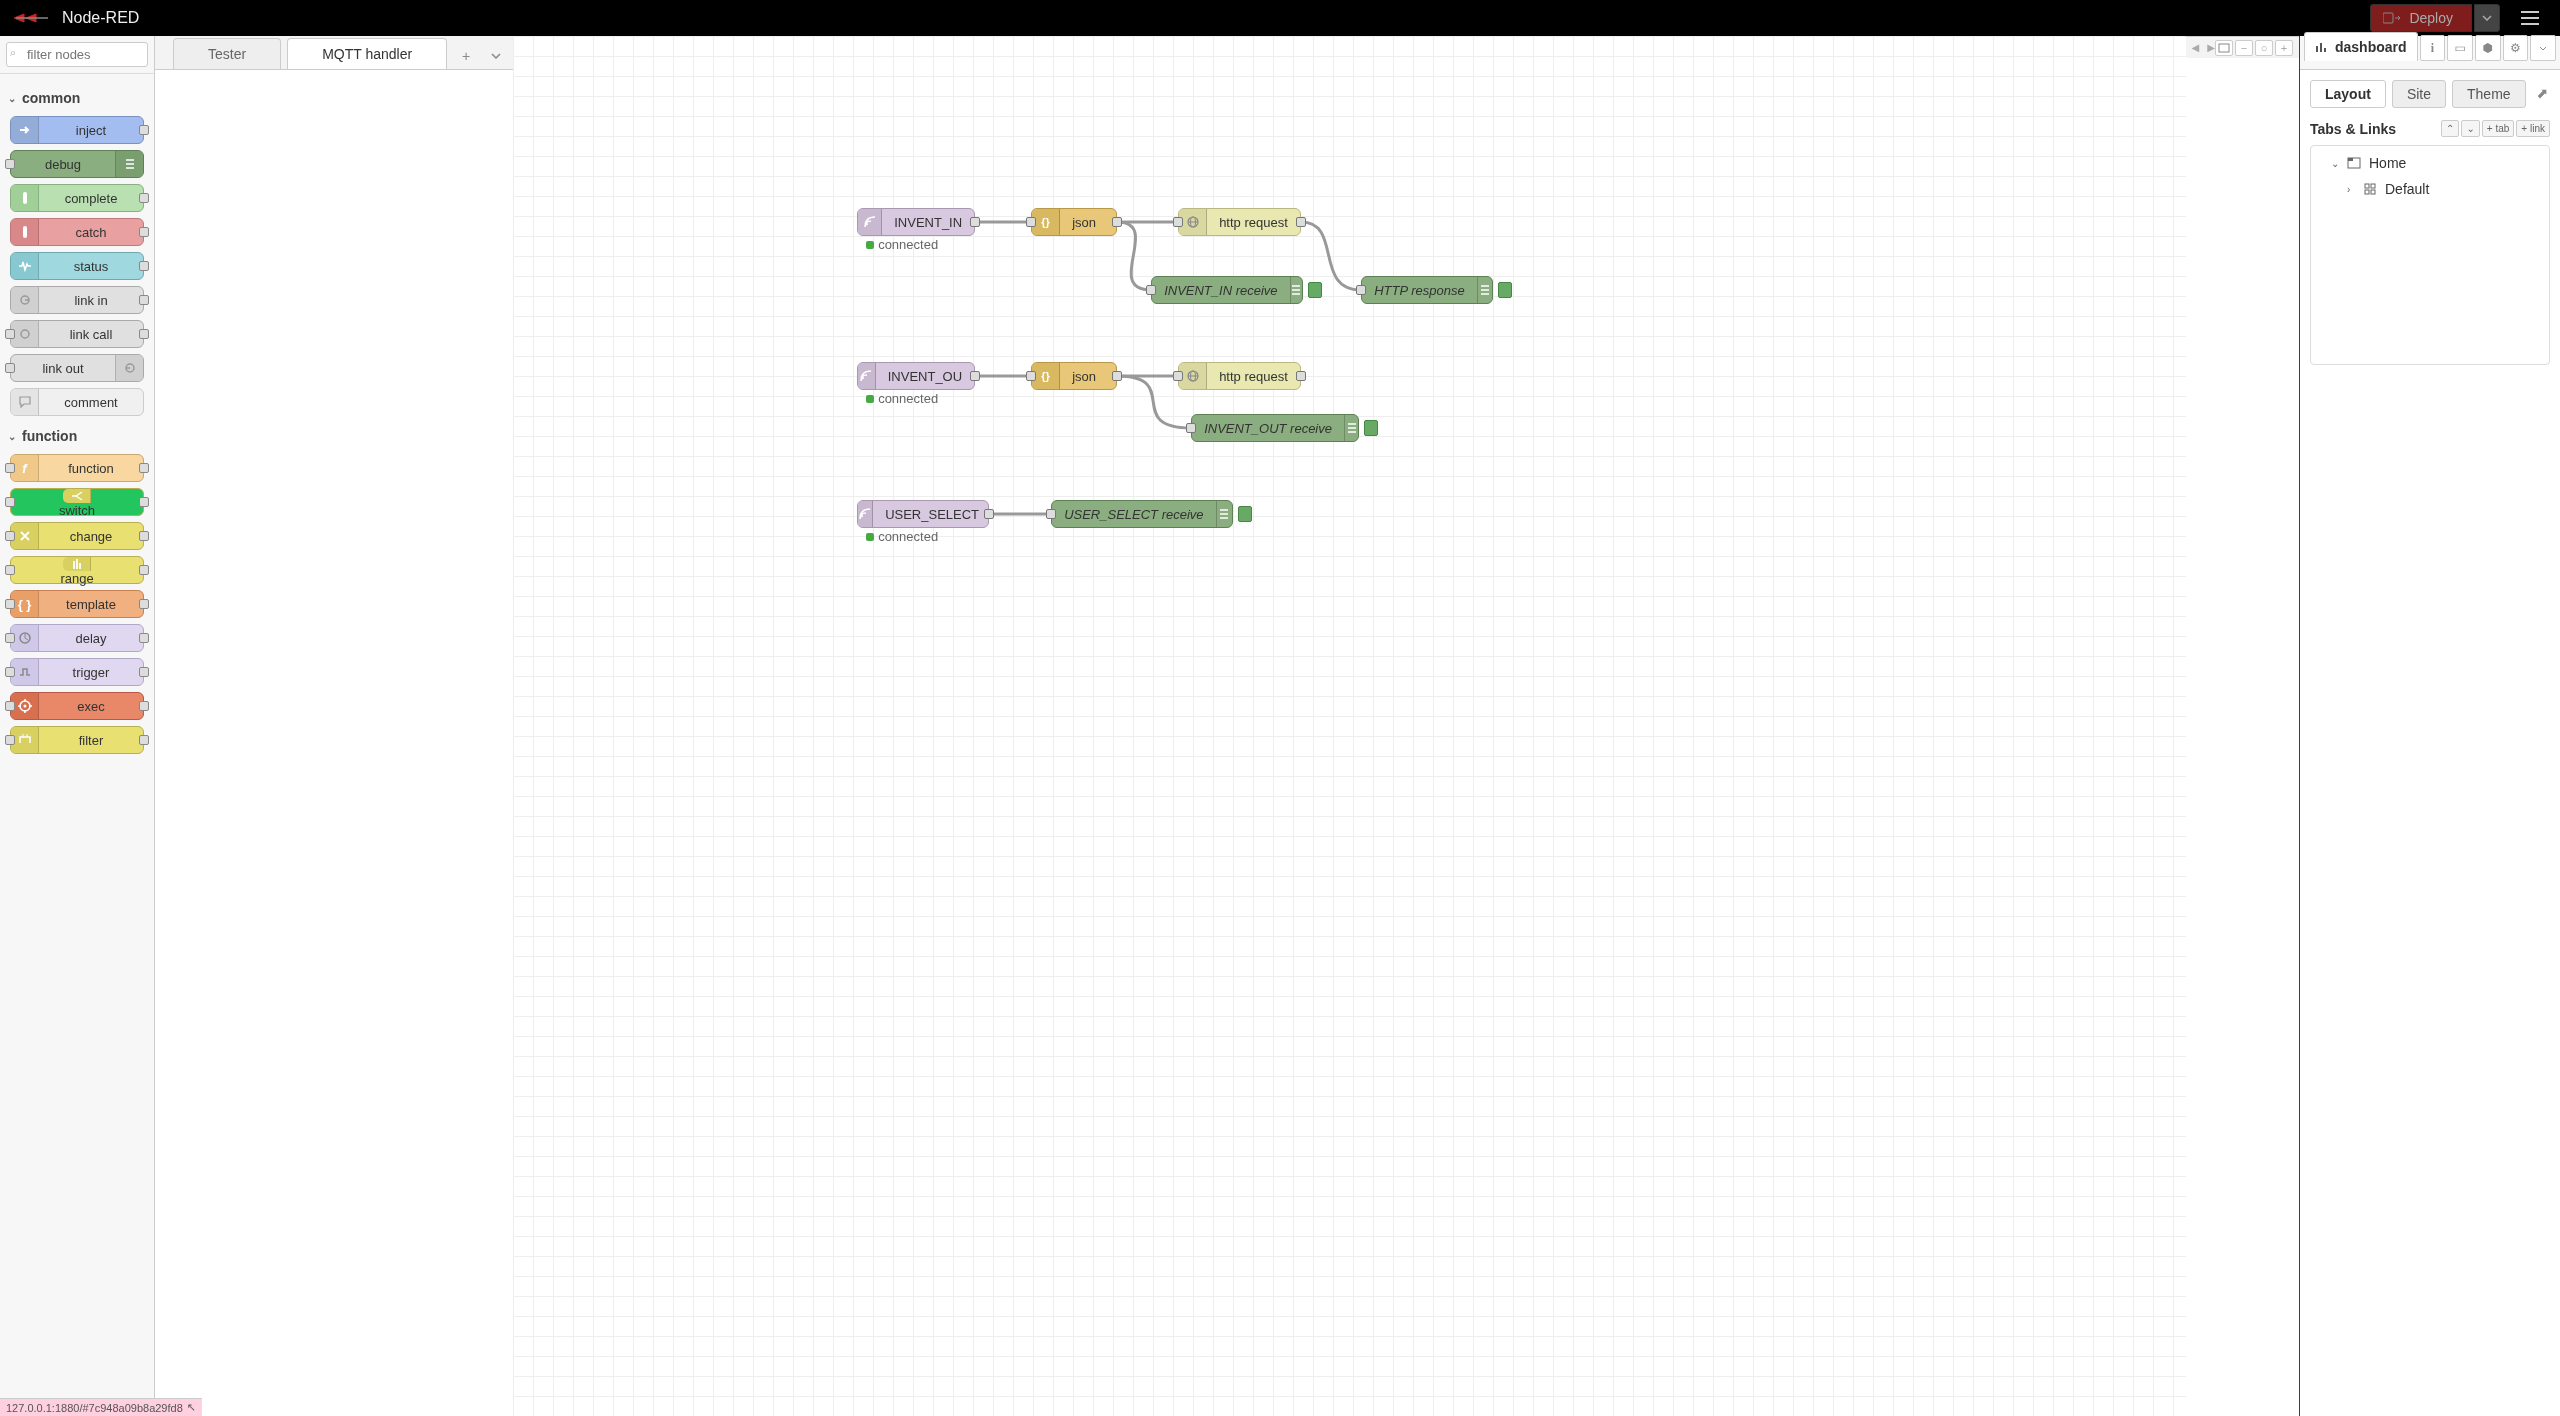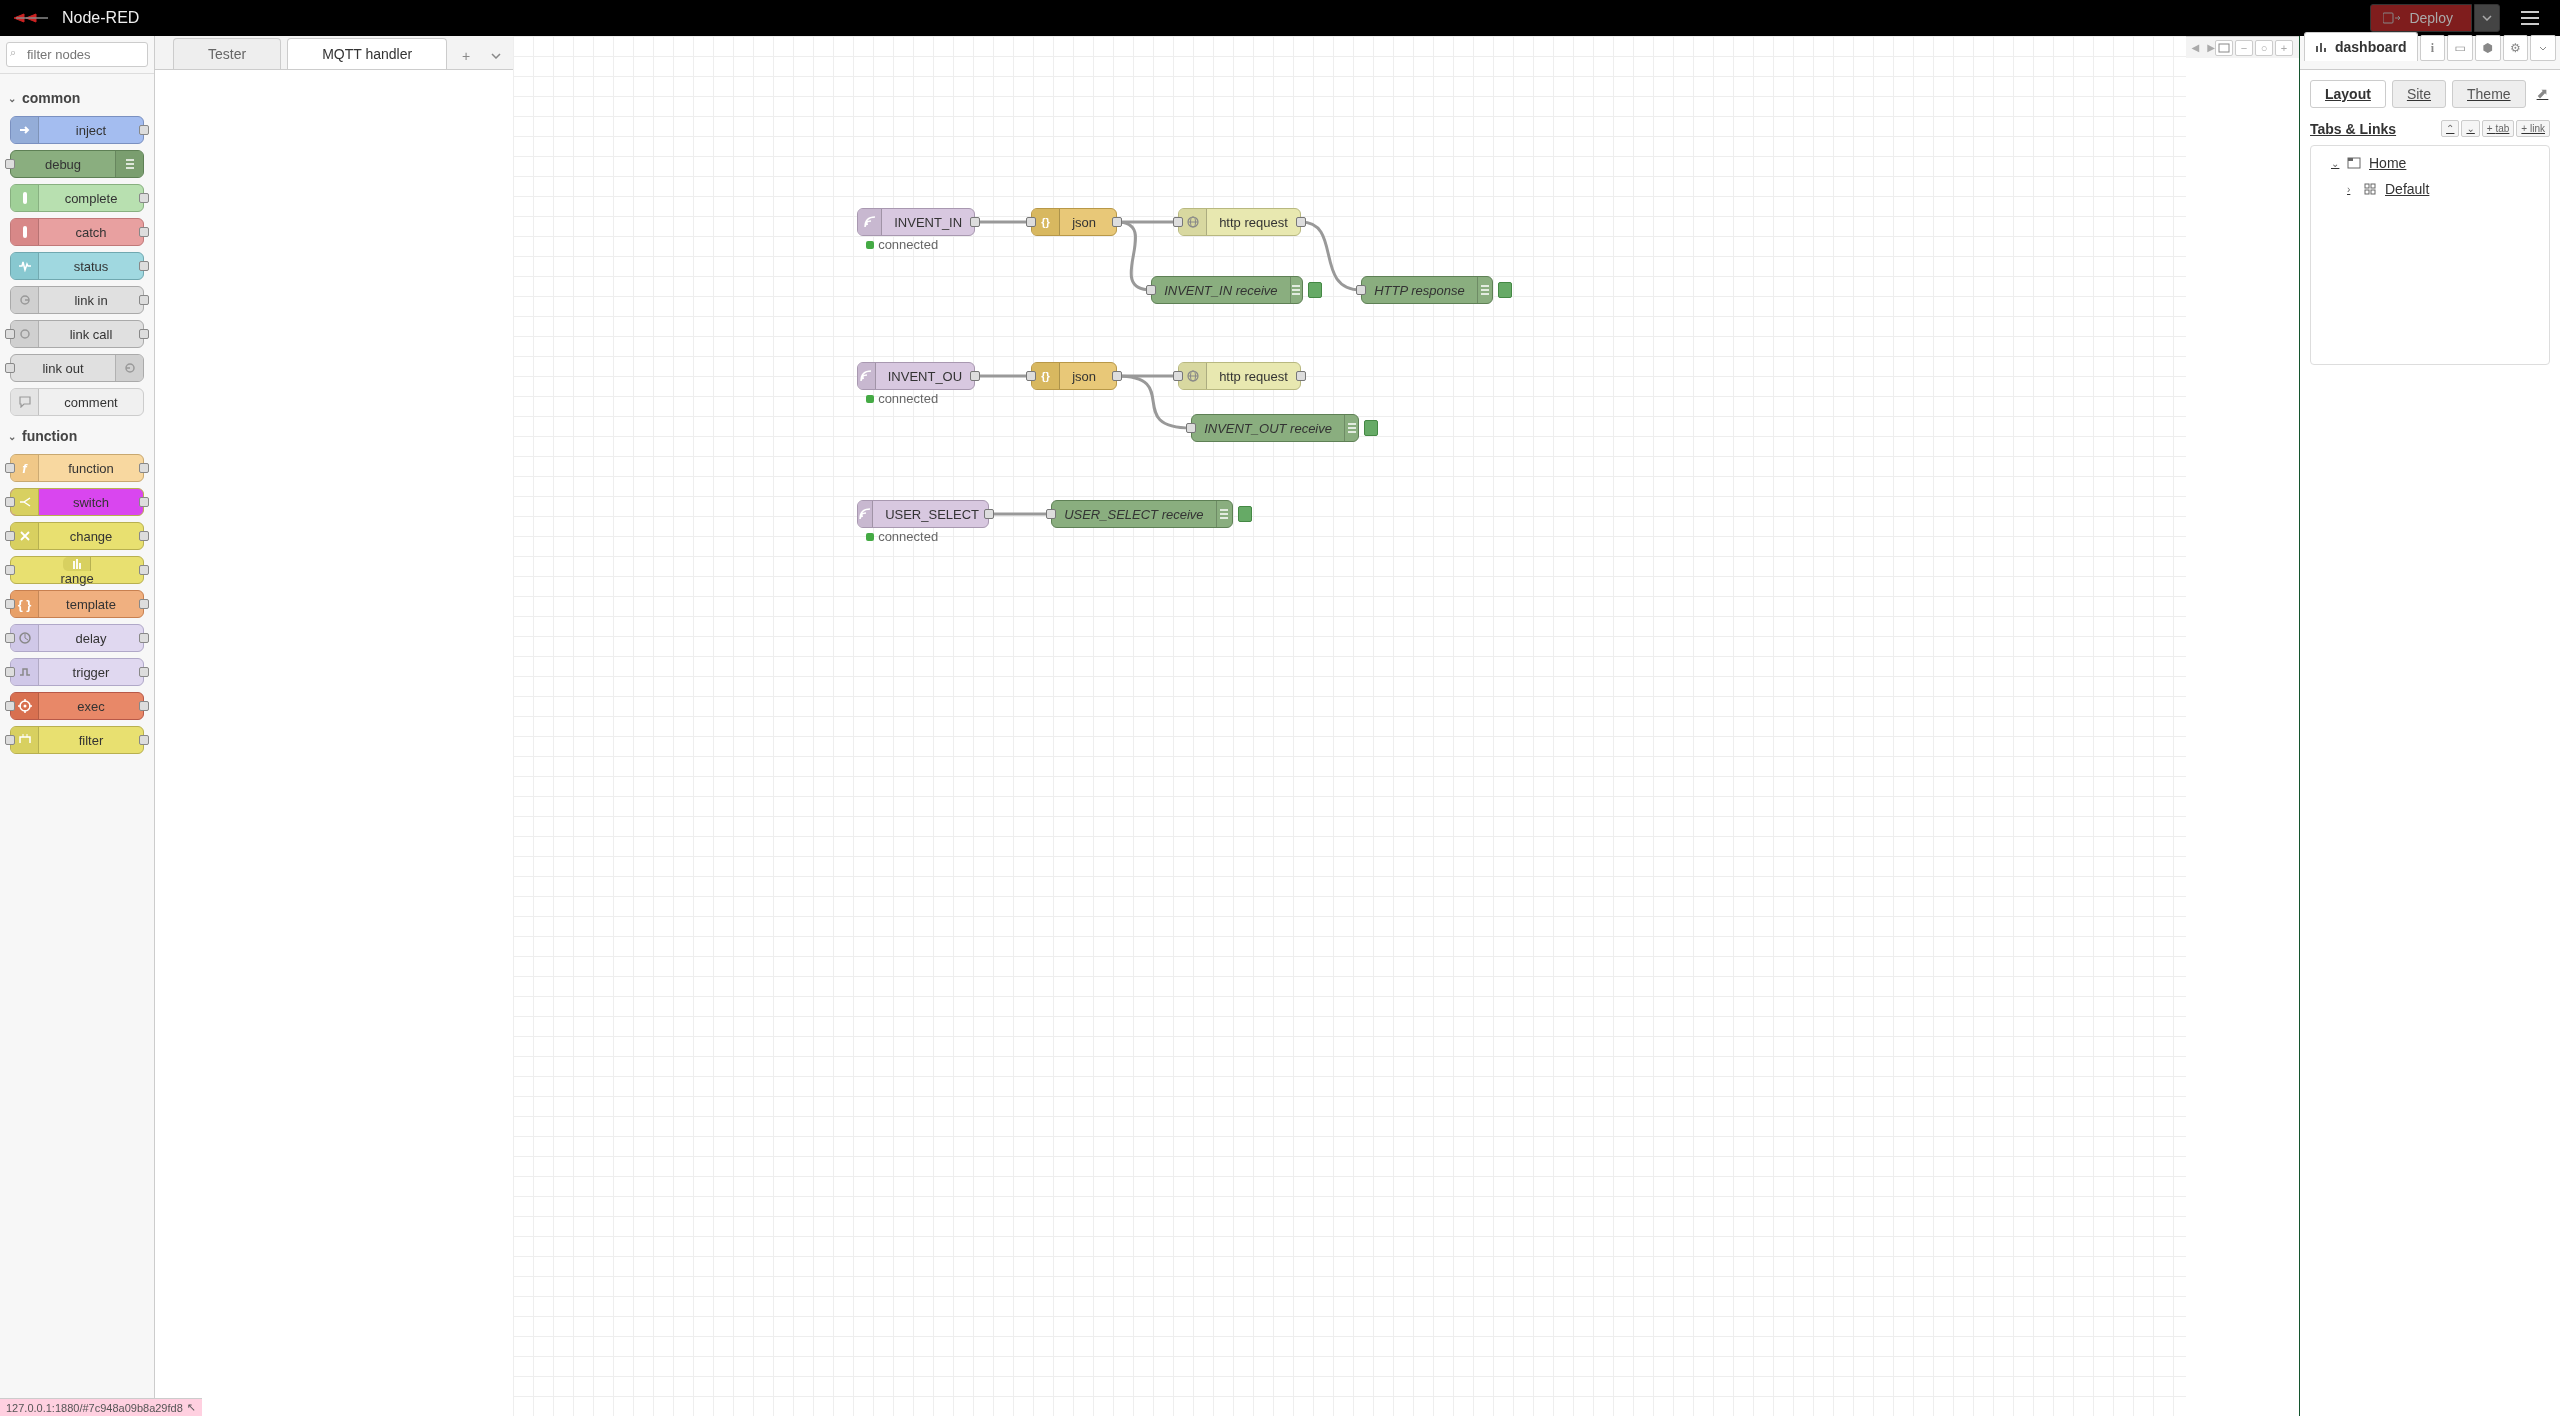--- a/index.html
+++ b/index.html
@@ -63,21 +63,21 @@
 .footer-bar .scroll-thumb { position:absolute; height:100%; background:#bbb; border-radius:5px; }
 .footer-bar .ftools { margin-left:auto; display:flex; gap:2px; }
 .footer-bar .ftools span { width:18px; height:16px; border:1px solid #ccc; border-radius:2px; display:flex; align-items:center; justify-content:center; cursor:pointer; background:#fff; }
 
 
 .sidebar { width:260px; background:#f7f7f7; display:flex; flex-direction:column; }
 .side-tabs { height:34px; border-bottom:1px solid #ccc; display:flex; align-items:flex-end; padding:8px 4px; }
 .side-tab { border:1px solid #ccc; border-bottom:none; padding:6px 10px; background:#fff; border-radius:3px 3px 0 0; display:flex; align-items:center; gap:6px; font-weight:bold; cursor:pointer; font-size:14px; }
 .side-tabs .sp { flex:1; }
 .side-tabs .ibtn { width:26px; height:26px; border:1px solid #ccc; background:#fff; margin-left:2px; display:flex; align-items:center; justify-content:center; cursor:pointer; border-radius:2px; color:#888; font-size:12px; }
-.side-body { flex:1; padding:10px; background:#fff; border-top:none;text-decoration:underline; }
+.side-body { flex:1; padding:10px; background:#fff; border-top:none; }
 .side-subtabs { display:flex; gap:6px; margin-bottom:12px; }
 .side-subtab { border:1px solid #ccc; padding:5px 14px; background:#eee; border-radius:3px; cursor:pointer; color:#555; font-size:14px; }
 .side-subtab.active { background:#fff; color:#333; font-weight:bold; }
 .side-subtabs .pop { margin-left:auto; color:#888; cursor:pointer; padding:5px; }
 .tl-head { display:flex; align-items:center; margin-bottom:8px; }
 .tl-title { font-weight:bold; }
 .tl-head .sp { flex:1; }
 .tl-btn { border:1px solid #ccc; background:#f5f5f5; font-size:10px; padding:2px 4px; border-radius:2px; cursor:pointer; margin-left:2px; color:#666; }
 .tree { border:1px solid #ddd; border-radius:4px; padding:4px 0; min-height:220px; background:#fff; }
 .tree-row { display:flex; align-items:center; padding:5px 8px; cursor:pointer; }
@@ -91,21 +91,21 @@
 
 .c-inject{background:#a4bdf0;border-color:#7a90c0;} .c-inject .icn{background:#94add8;}
 .c-debug{background:#8aae7f;border-color:#5e8055;} .c-debug .icn-r{background:#7a9e6f;}
 .c-complete{background:#b8e0b0;border-color:#88b080;} .c-complete .icn{background:#a0d098;}
 .c-catch{background:#e8a0a0;border-color:#c07878;} .c-catch .icn{background:#d88888;}
 .c-status{background:#a0d8e0;border-color:#70a8b0;} .c-status .icn{background:#88c8d0;}
 .c-linkin{background:#e0e0e0;border-color:#aaa;} .c-linkin .icn{background:#d0d0d0;}
 .c-linkout{background:#e0e0e0;border-color:#aaa;} .c-linkout .icn-r{background:#d0d0d0;}
 .c-comment{background:#f0f0f0;border-color:#ccc;} .c-comment .icn{background:#e4e4e4;}
 .c-function{background:#f8d8a0;border-color:#c8a870;} .c-function .icn{background:#f0c888;}
-.c-switch{background:#d946ef;border-color:#b8b050;} .c-switch .icn{background:#d8d060;}
+.c-switch{background:#22c55e;border-color:#b8b050;flex-direction:column;} .c-switch .icn{background:#d8d060;}
 .c-change{background:#e8e070;border-color:#b8b050;} .c-change .icn{background:#d8d060;}
 .c-range{background:#e8e070;border-color:#b8b050;flex-direction:column;} .c-range .icn{background:#d8d060;}
 .c-template{background:#f0b080;border-color:#c88050;} .c-template .icn{background:#e8a068;}
 .c-delay{background:#e0d8f0;border-color:#b0a8c8;} .c-delay .icn{background:#d0c8e8;}
 .c-trigger{background:#e0d8f0;border-color:#b0a8c8;} .c-trigger .icn{background:#d0c8e8;}
 .c-exec{background:#e88868;border-color:#b85848;} .c-exec .icn{background:#d87050;}
 .c-filter{background:#e8e070;border-color:#b8b050;} .c-filter .icn{background:#d8d060;}
 .c-mqtt{background:#d8c8e0;border-color:#a898b0;} .c-mqtt .icn{background:#c8b8d0;}
 .c-json{background:#e8c878;border-color:#b89848;} .c-json .icn{background:#d8b860;}
 .c-http{background:#e8e8b0;border-color:#b8b880;} .c-http .icn{background:#d8d8a0;}

